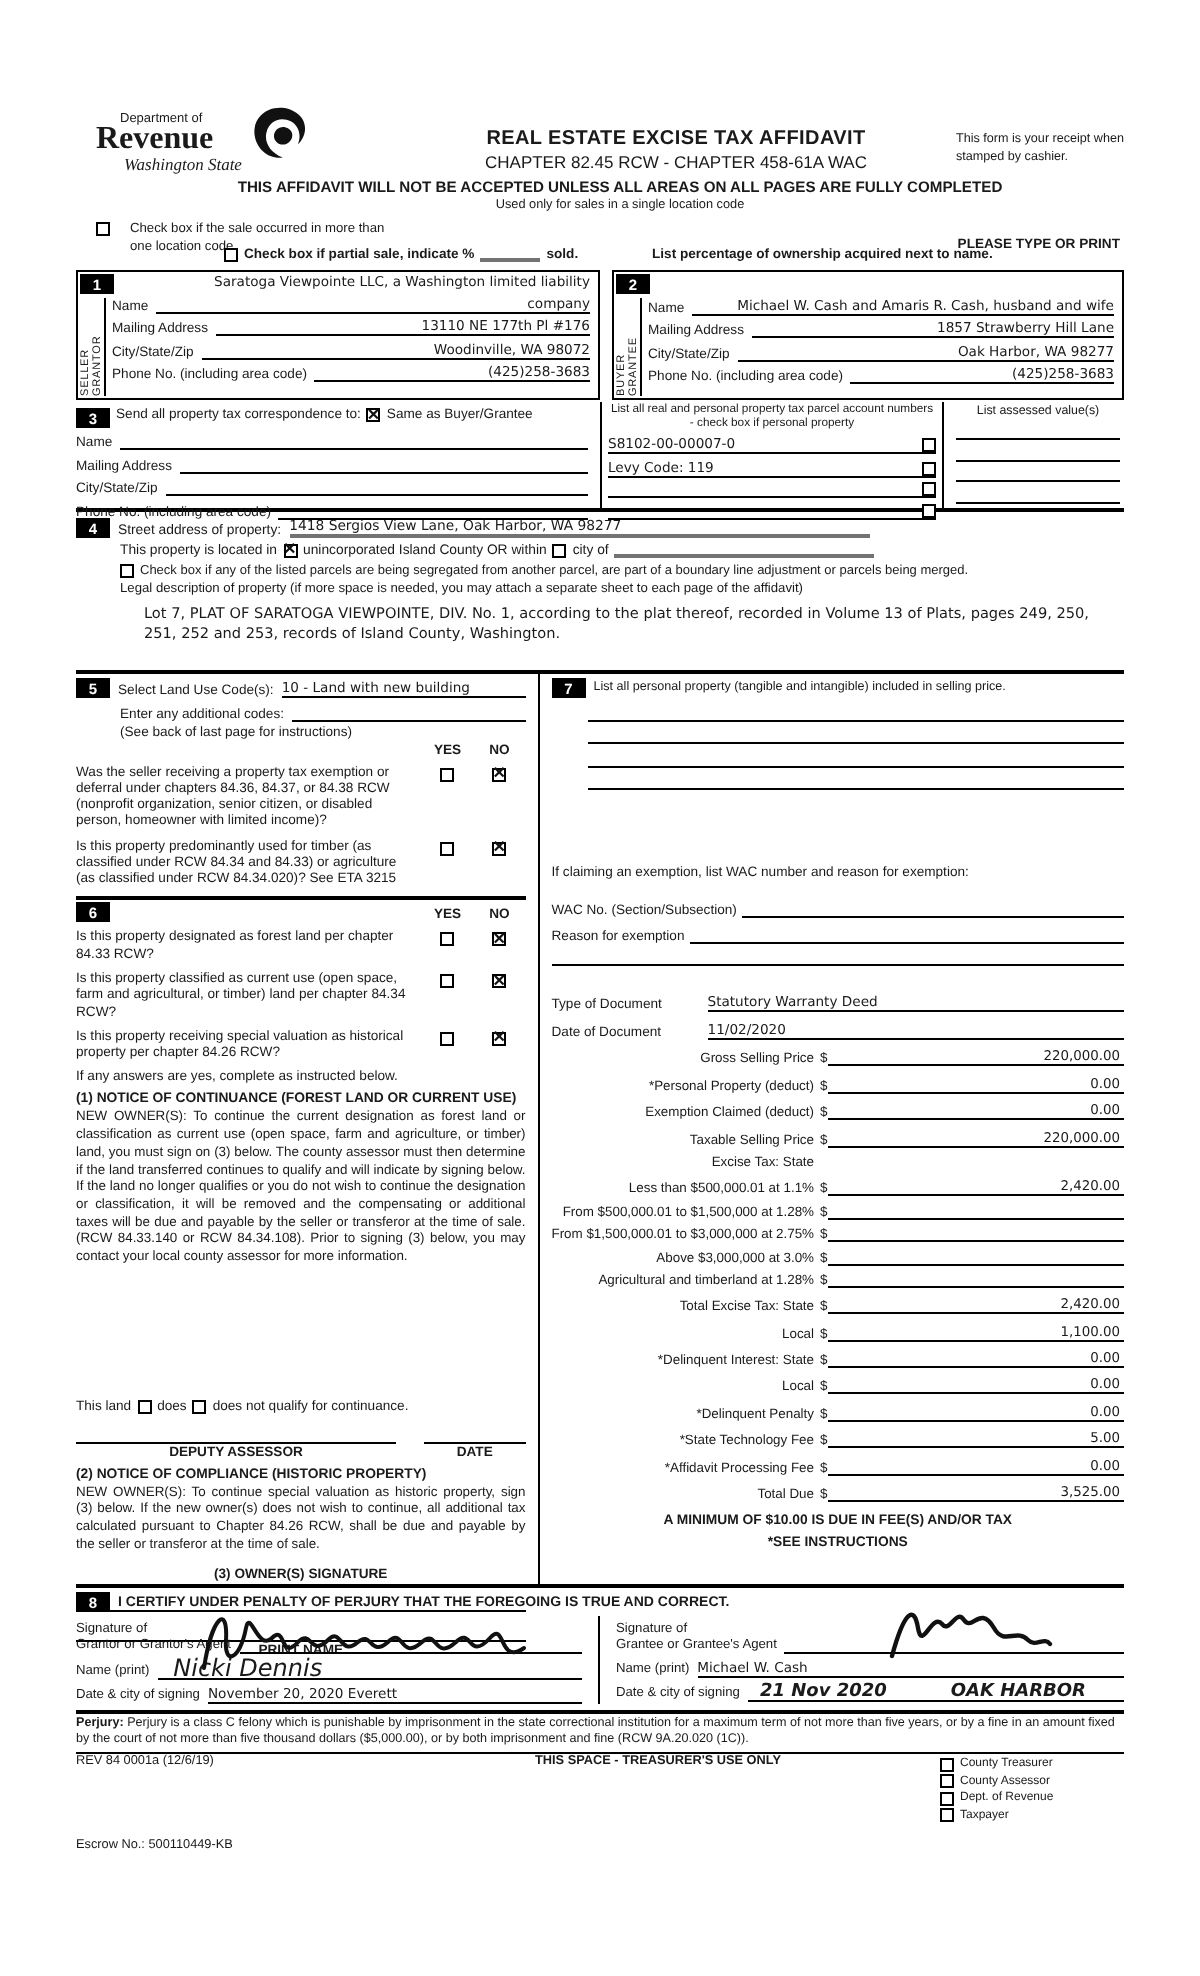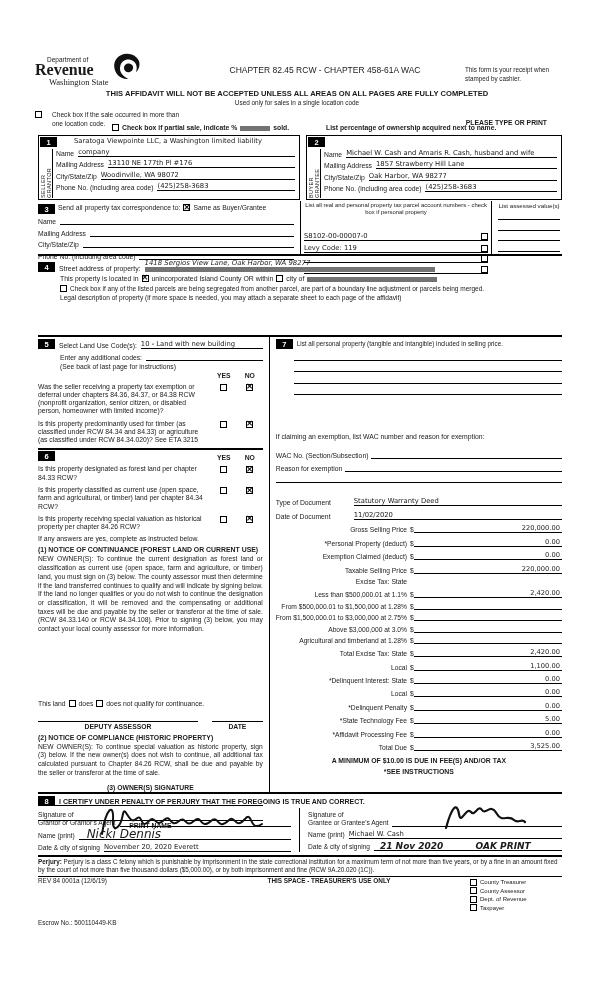--- a/index.html
+++ b/index.html
@@ -8,34 +8,34 @@
          -webkit-font-smoothing:antialiased; }
   .page { position:absolute; inset:0; background:#fff; overflow:hidden; }
 
   
   .sq { background:#000; color:#fff; font-size:7.5px; font-weight:bold; width:17px; height:10px;
         display:inline-flex; align-items:center; justify-content:center; flex:none; }
   .cb { display:inline-block; width:7px; height:7px; border:1px solid #000; position:relative;
         flex:none; vertical-align:-1px; background:#fff; }
   .cb.checked::before { content:"\2715"; position:absolute; left:-1px; top:-2.5px; font-size:8px;
         font-weight:bold; color:#111; }
-  .uline { border-bottom:5px solid #737373;font-style:italic; }
+  .uline { border-bottom:2px solid #737373; }
   .fill  { flex:1; border-bottom:1px solid #000; min-height:8px; }
   .frow  { display:flex; align-items:flex-end; }
   .filled { font-family:"DejaVu Sans", sans-serif; }
   .b { font-weight:bold; }
   .hand { font-family:"DejaVu Sans", sans-serif; font-style:italic; }
 
   
-  #header { position:absolute; left:35px; top:56px; width:524px; font-size:7px; }
+  #header { position:absolute; left:48px; top:56px; width:524px; font-size:7px; }
   .hdr-top { display:flex; }
   .logo { width:150px; position:relative; }
   .logo-small { font-size:6.5px; margin-left:12px; }
   .logo-big { font-family:"Liberation Serif", serif; font-weight:bold; font-size:16px; line-height:14px; }
-  .logo-state { font-family:"Liberation Serif", serif; font-size:8.5px; margin-left:14px; }
+  .logo-state { font-family:"Liberation Serif", serif; font-style:italic; font-size:8.5px; margin-left:14px; }
   .logo-swirl { position:absolute; left:76px; top:-4px; }
   .hdr-mid { flex:1; text-align:center; padding-top:8px; }
   .hdr-title { font-size:10px; font-weight:bold; letter-spacing:0.2px; }
   .hdr-sub { font-size:8.5px; margin-top:1px; }
   .hdr-note { width:94px; font-size:6.3px; padding-top:10px; line-height:1.35; }
   .hdr-warn { text-align:center; font-size:7.6px; font-weight:bold; margin-top:2px; }
   .hdr-usage { text-align:center; font-size:6.4px; margin-top:1px; }
   .hdr-loc { display:flex; margin-top:5px; font-size:6.6px; line-height:1.3; }
   .hdr-loc-label { margin-left:10px; width:130px; }
   .hdr-print { margin-left:auto; align-self:flex-end; font-size:6.8px; font-weight:bold; padding-right:12px; }
@@ -46,33 +46,33 @@
 
   
   #parties { position:absolute; left:38px; top:135px; width:524px; height:65px; display:flex; gap:6px; }
   .pbox { border:1px solid #000; position:relative; height:100%; }
   .pbox-1 { width:262px; } .pbox-2 { flex:1; }
   .pbox .sq { position:absolute; left:1px; top:1px; }
   .side { position:absolute; left:1px; top:13px; bottom:1px; width:13px; border-right:1px solid #000;
           display:flex; justify-content:center; gap:0px; }
   .side span { writing-mode:vertical-rl; transform:rotate(180deg); font-size:5.5px; letter-spacing:0.4px;
           line-height:6px; }
-  .pbox-in { position:absolute; left:17px; right:4px; top:1px; bottom:2px; font-size:6.8px; }
+  .pbox-in { position:absolute; left:17px; right:4px; top:1px; bottom:2px; font-size:6.8px;text-align:right; }
   .typed-name { font-family:"DejaVu Sans", sans-serif; font-size:6.8px; margin-left:18px; }
   .pbox .frow { margin-top:2.6px; }
   .pbox .frow .lab { white-space:nowrap; padding-right:4px; }
   .pbox-2 .pbox-in { padding-top:9px; }
 
   
   #sec3 { position:absolute; left:38px; top:201px; width:524px; height:55px; display:flex;
           border-bottom:2px solid #000; font-size:6.8px; }
   .s3a { width:262px; padding-right:6px; }
   .s3a-head { display:flex; align-items:flex-start; gap:3px; margin-top:3px; }
   .s3a .frow { margin-top:3.4px; }
-  .s3b { width:192px; border-left:1px solid #000; border-right:1px solid #000; padding:1px 3px 2px; display:flex; flex-direction:column;gap:14px;}
+  .s3b { width:172px; border-left:1px solid #000; border-right:1px solid #000; padding:1px 3px 2px; display:flex; flex-direction:column;}
   .s3b-head { font-size:5.9px; text-align:center; line-height:1.15; }
   .parcel-row { display:flex; align-items:flex-end; border-bottom:1px solid #000; margin-top:2.5px; flex:1;}
   .parcel-num { flex:1; font-family:"DejaVu Sans", sans-serif; }
   .s3c { flex:1; padding:1px 2px 2px 6px; display:flex; flex-direction:column; }
   .s3c-head { font-size:6.2px; text-align:center; }
   .assessed-row { border-bottom:1px solid #000; text-align:right; margin-top:2.5px; flex:1;
                   font-family:"DejaVu Sans", sans-serif; }
 
   
   #sec4 { position:absolute; left:38px; top:257px; width:524px; height:78px; font-size:6.9px; }
@@ -166,20 +166,21 @@
       <div class="logo">
         <div class="logo-small">Department of</div>
         <div class="logo-big">Revenue</div>
         <div class="logo-state">Washington State</div>
         <svg class="logo-swirl" width="32" height="30" viewBox="0 0 34 30">
           <path d="M17 1 C8 1 2.5 8 3.5 15.5 C4.5 23 11 28.5 18.5 27.5 C12 25 8.5 19.5 9.8 14.2 C11 9 15.5 6.2 20.5 7.4 C26.5 8.8 28.8 15 26.5 20.5 C31 16.5 32 9 26.8 4.6 C23.8 2 20.4 1 17 1 Z" fill="#111"></path>
           <path d="M20 11.5 C16.8 10.7 13.8 13 13.8 16.1 C13.8 19.2 16.9 21.4 20 20.4 C23 19.4 24.3 16.2 23.1 13.8 C22.4 12.5 21.3 11.8 20 11.5 Z" fill="#111"></path>
         </svg>
       </div>
       <div class="hdr-mid">
+        <div class="hdr-title">REAL ESTATE EXCISE TAX AFFIDAVIT</div>
         <div class="hdr-sub">CHAPTER 82.45 RCW - CHAPTER 458-61A WAC</div>
       </div>
       <div class="hdr-note">This form is your receipt when stamped by cashier.</div>
     </div>
     <div class="hdr-warn">THIS AFFIDAVIT WILL NOT BE ACCEPTED UNLESS ALL AREAS ON ALL PAGES ARE FULLY COMPLETED</div>
     <div class="hdr-usage">Used only for sales in a single location code</div>
     <div class="hdr-loc">
       <span class="cb"></span>
       <span class="hdr-loc-label">Check box if the sale occurred in more than one location code.</span>
       <span class="hdr-print">PLEASE TYPE OR PRINT</span>
@@ -328,20 +329,21 @@
       <span class="uline" style="width:130px;"></span>
     </div>
     <div class="s4row" style="margin-left:22px;">
       <span class="cb"></span>
       <span style="font-size:6.5px;">Check box if any of the listed parcels are being segregated from another parcel, are part of a boundary line adjustment or parcels being merged.</span>
     </div>
     <div class="s4row" style="margin-left:22px;">
       <span style="font-size:6.6px;">Legal description of property (if more space is needed, you may attach a separate sheet to each page of the affidavit)</span>
     </div>
     <div class="legal filled">
+      <div>Lot 7, PLAT OF SARATOGA VIEWPOINTE, DIV. No. 1, according to the plat thereof, recorded in Volume 13 of Plats, pages 249, 250, 251, 252 and 253, records of Island County, Washington.</div>
     </div>
   </div>
 
   <div id="cols">
     <div class="col-l">
       <div class="s5head">
         <span class="sq">5</span>
         <span>Select Land Use Code(s):</span>
         <span class="fill filled">10 - Land with new building</span>
       </div>
@@ -632,21 +634,21 @@
         </div>
         <div class="s8row">
           <span class="s8lab2">Name (print)</span>
           <span class="fill filled">Michael W. Cash</span>
         </div>
         <div class="s8row">
           <span class="s8lab2">Date &amp; city of signing</span>
           <span class="fill">
             <span class="datefill">
               <span class="hand hand-md">21 Nov 2020</span>
-              <span class="hand hand-md">OAK PRINT</span>
+              <span class="hand hand-md">OAK HARBOR</span>
             </span>
           </span>
         </div>
       </div>
     </div>
   </div>
 
   <div id="perjury">
     <span class="b">Perjury:</span>
     <span>Perjury is a class C felony which is punishable by imprisonment in the state correctional institution for a maximum term of not more than five years, or by a fine in an amount fixed by the court of not more than five thousand dollars ($5,000.00), or by both imprisonment and fine (RCW 9A.20.020 (1C)).</span>

